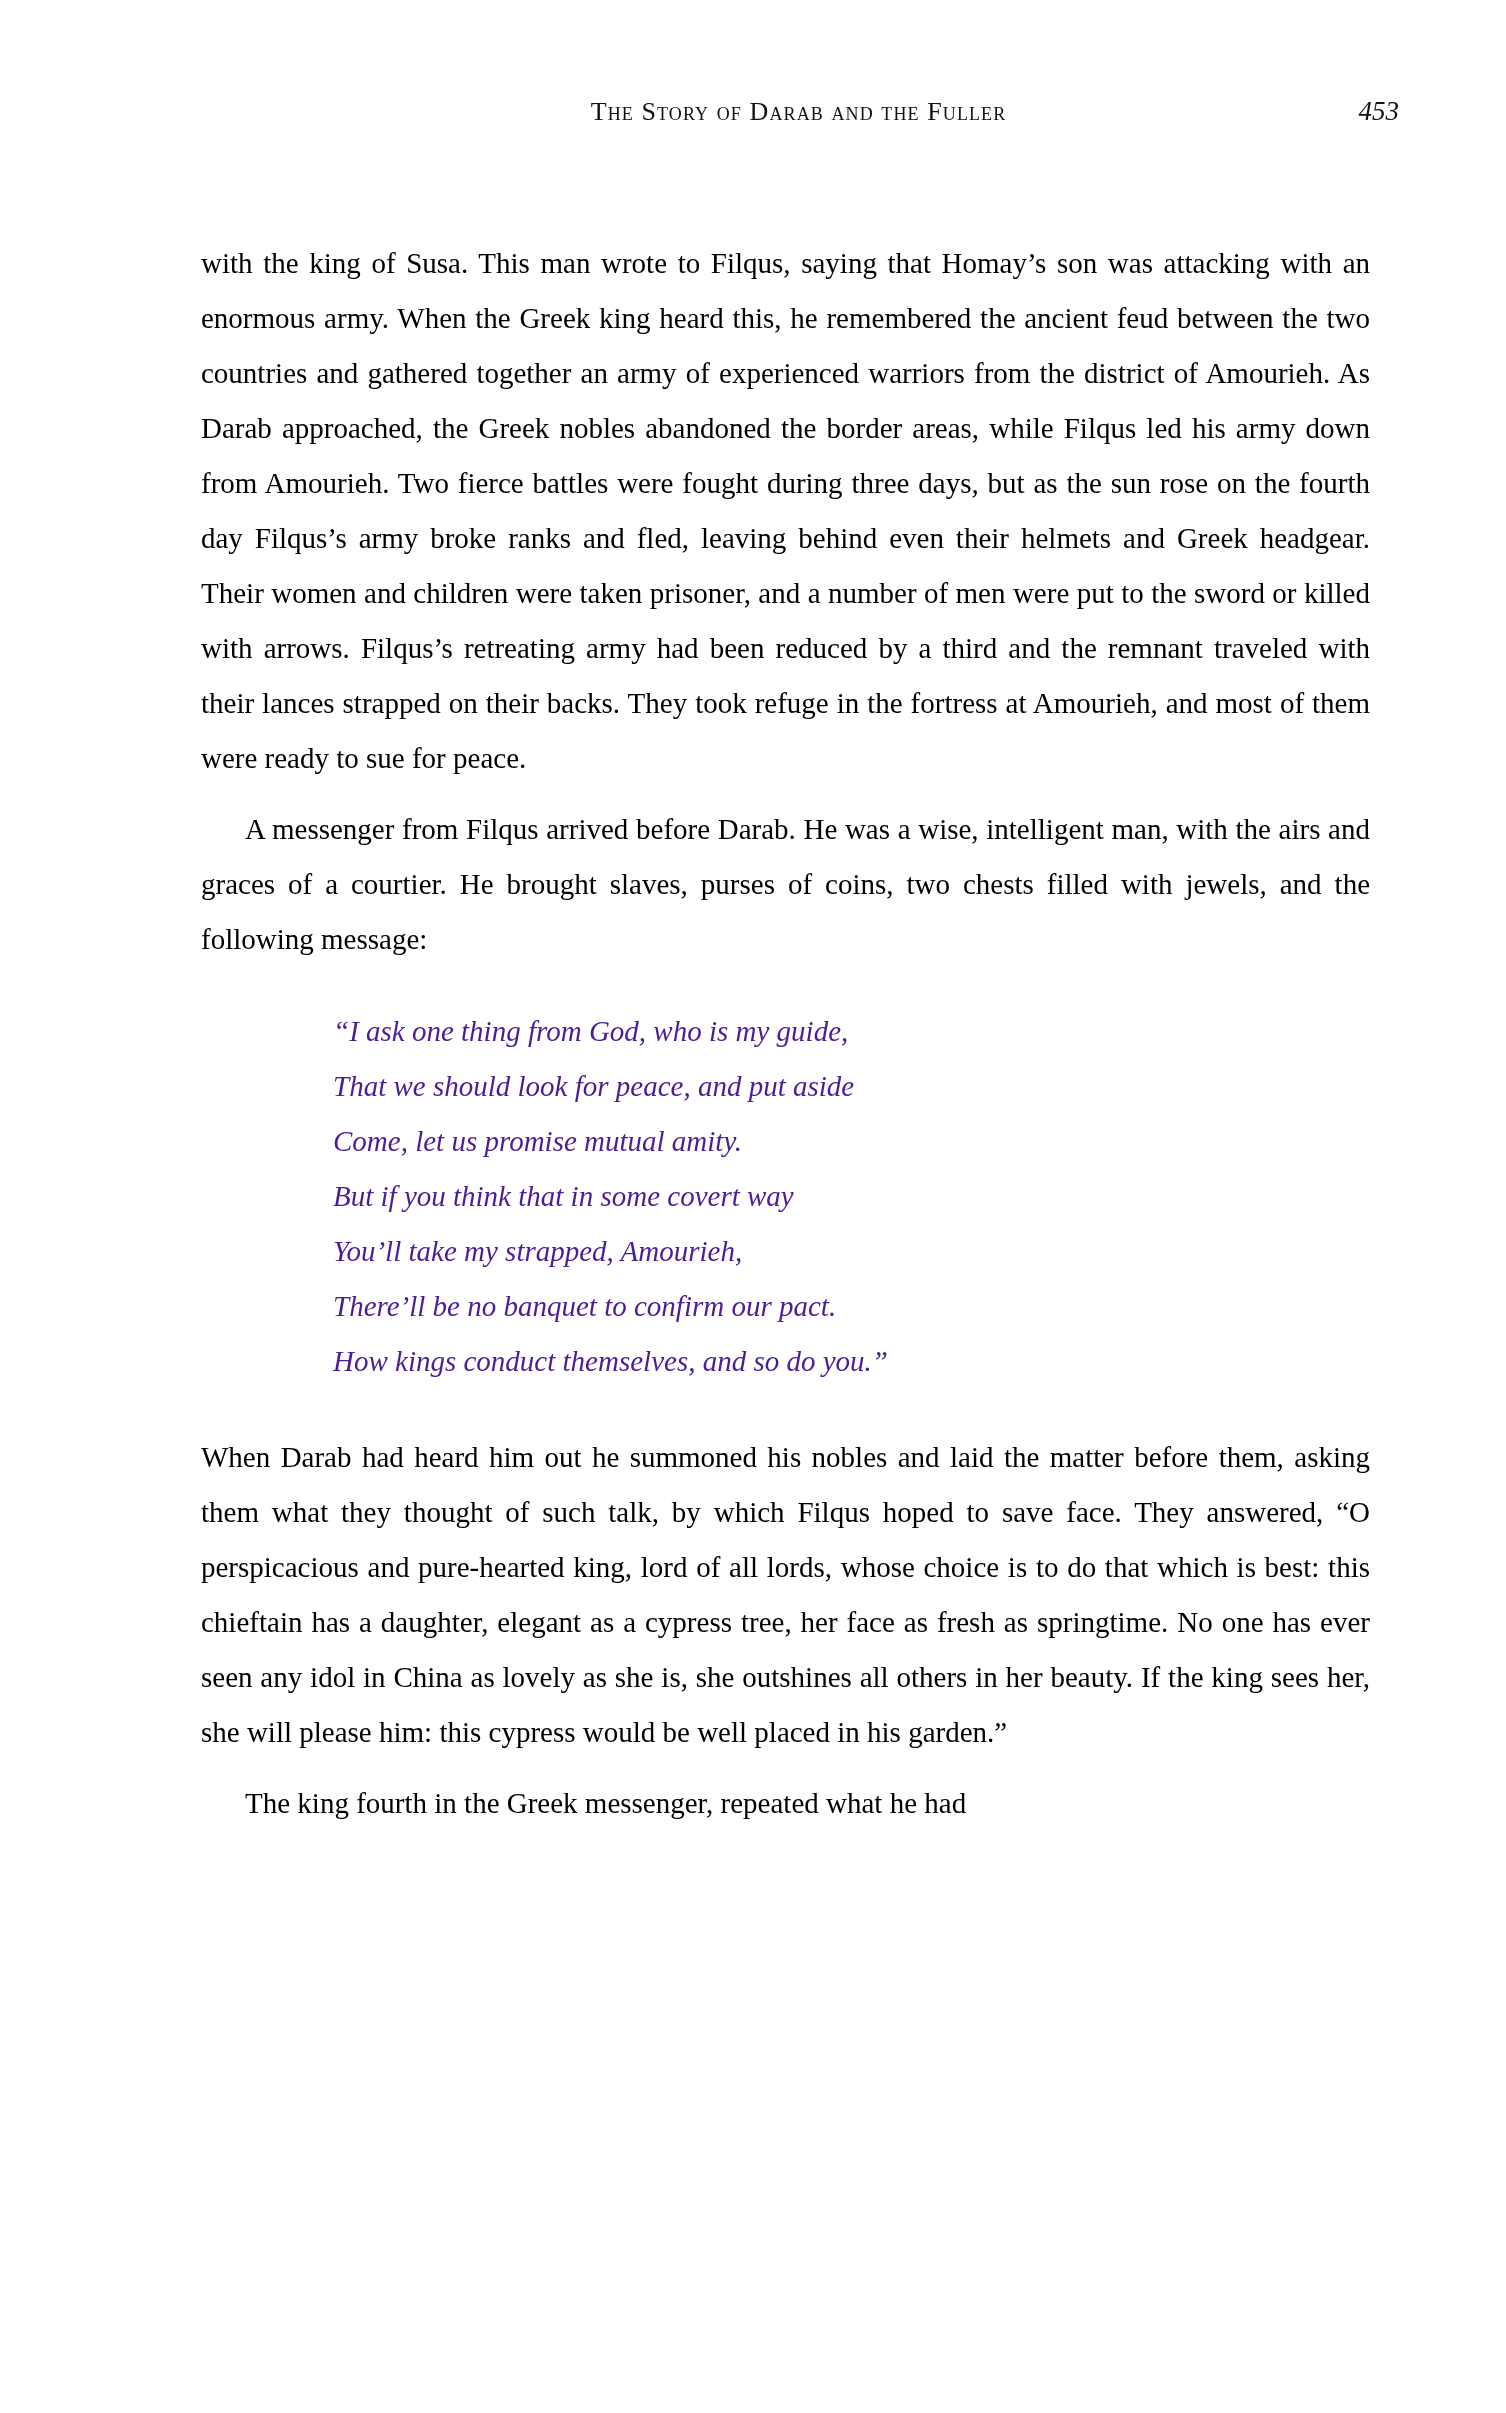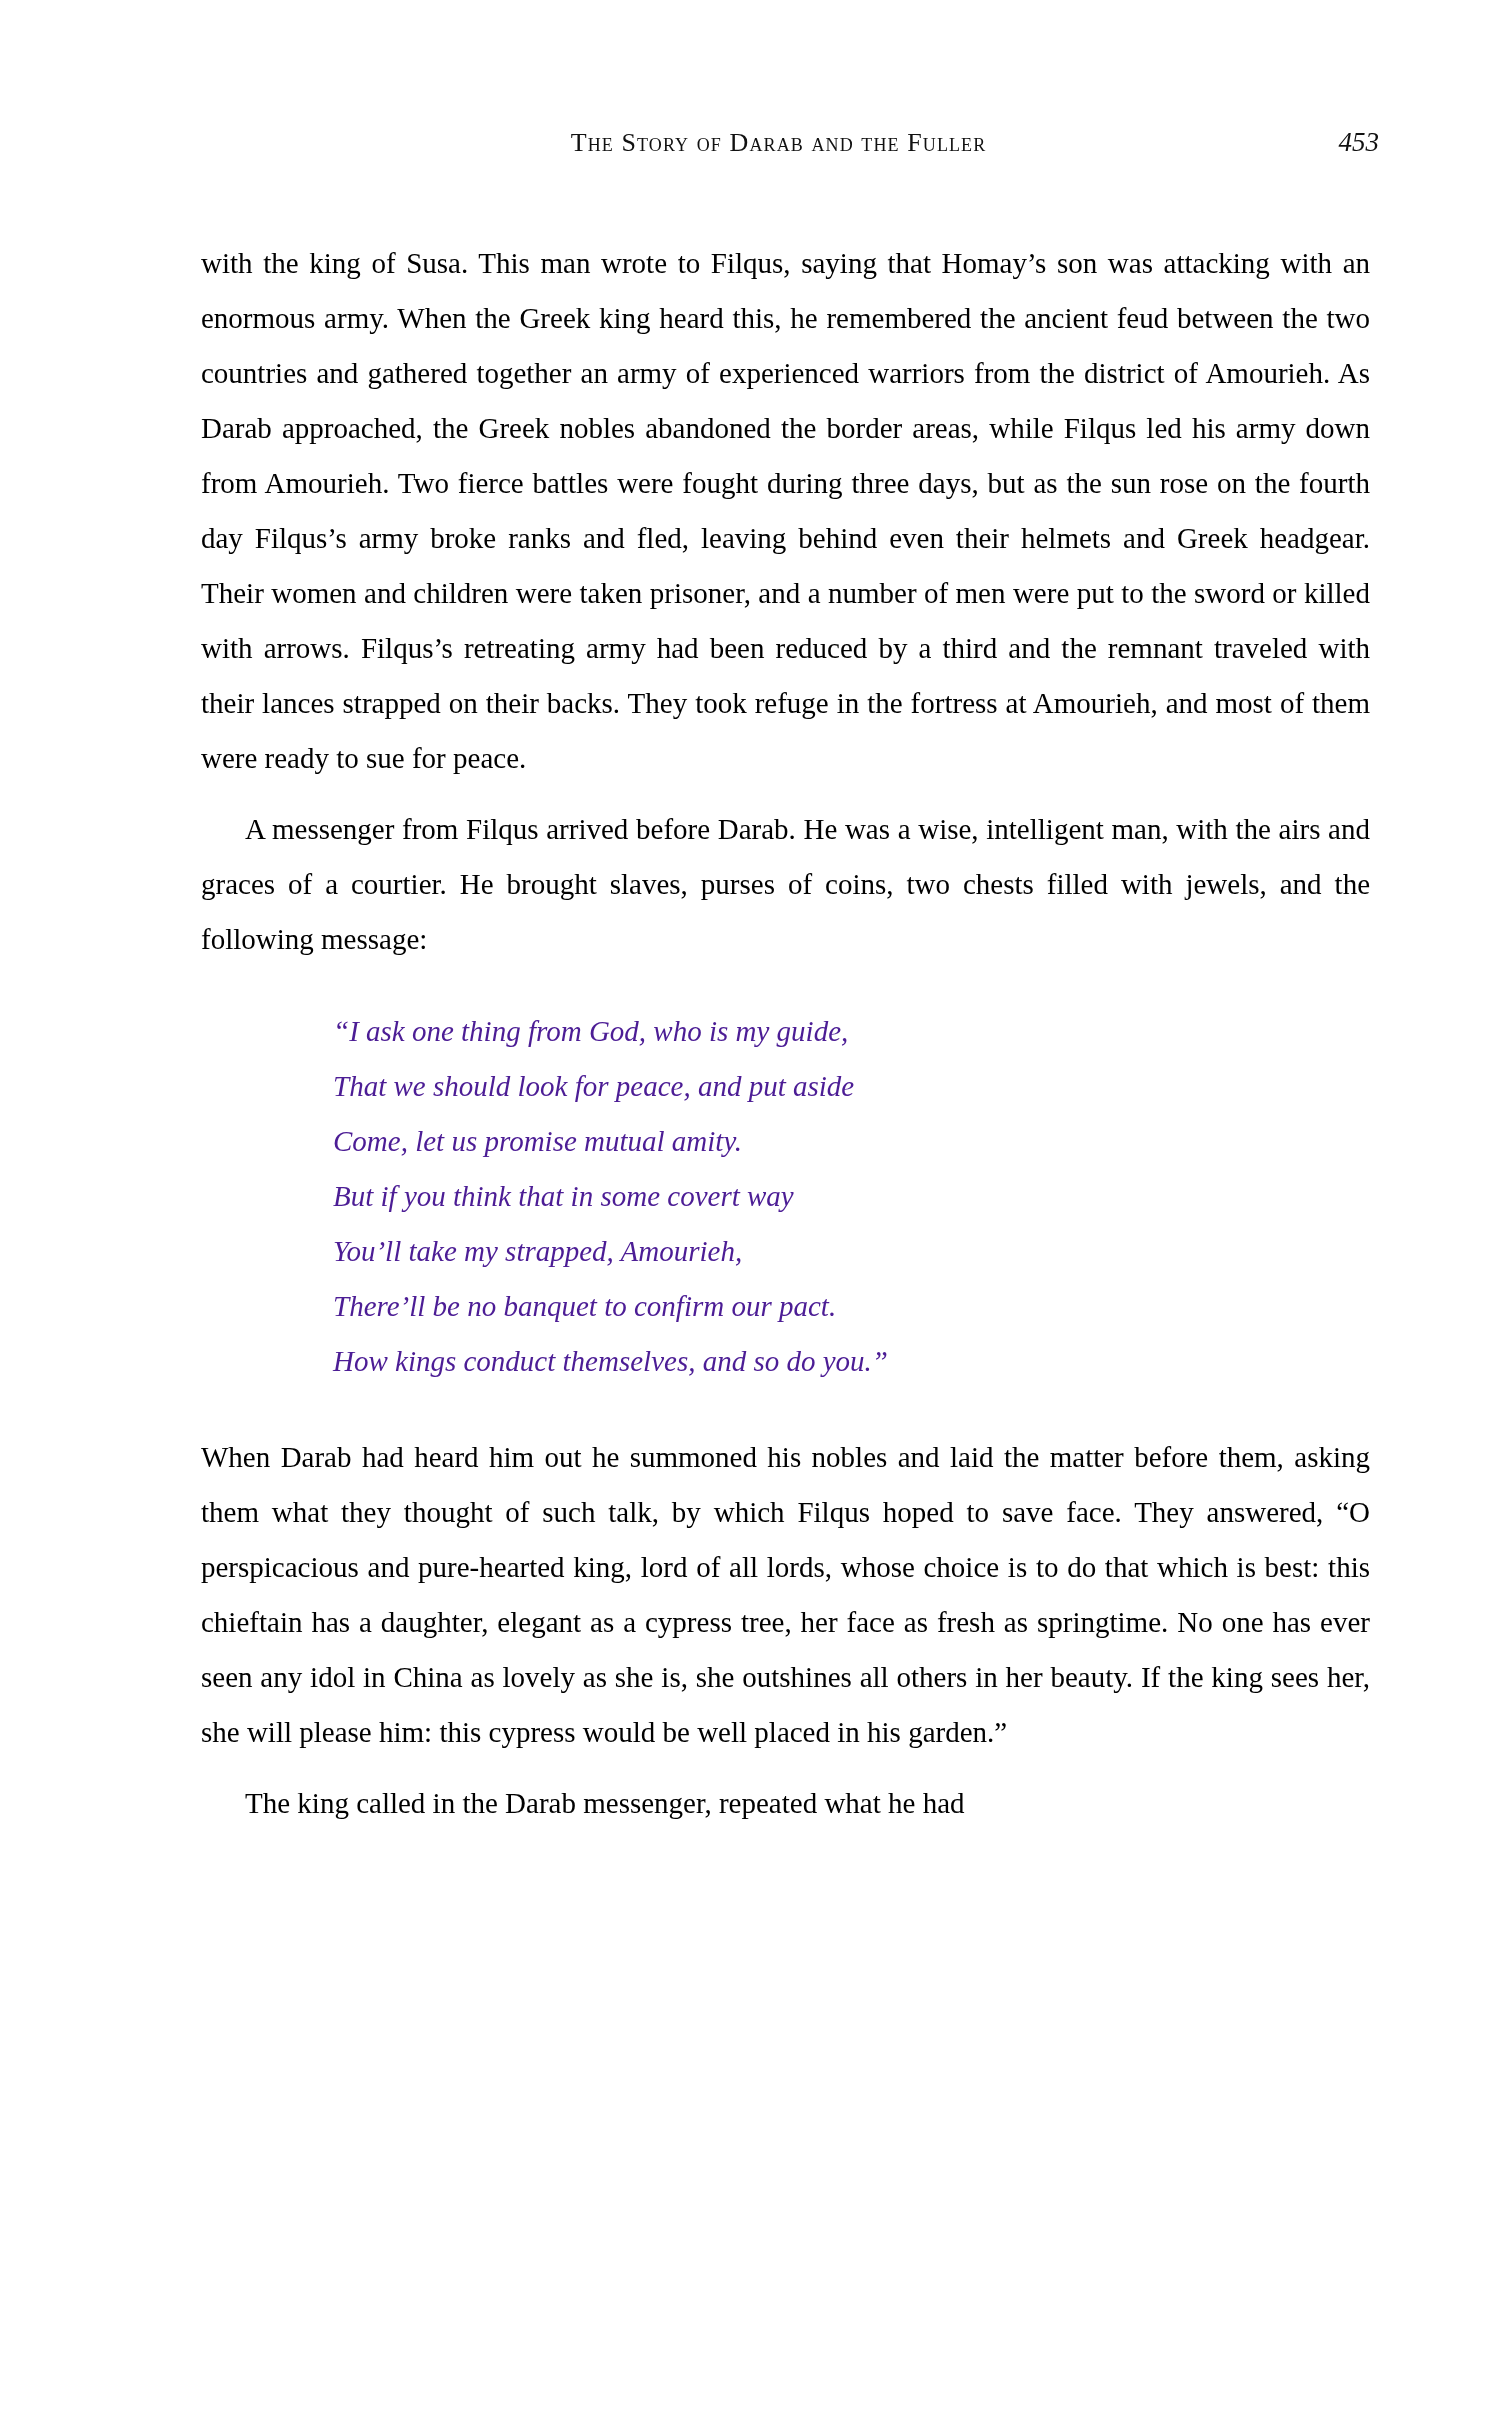--- a/index.html
+++ b/index.html
@@ -15,25 +15,24 @@
     background: #ffffff;
     margin: 0 auto;
     overflow: hidden;
     font-family: "Liberation Serif", "DejaVu Serif", serif;
     color: #000000;
   }
 
   
   .running-head {
     position: absolute;
-    left: 178px;
+    left: 198px;
     top: 95px;
     width: 1201px;
     height: 36px;
-    margin-top: 31px;
   }
 
   .running-head-title {
     position: absolute;
     left: 0;
     right: 0;
     top: 0;
     text-align: center;
     font-family: "Liberation Serif", "DejaVu Serif", serif;
     font-size: 26px;
@@ -115,18 +114,18 @@
       <li>That we should look for peace, and put aside</li>
       <li>Come, let us promise mutual amity.</li>
       <li>But if you think that in some covert way</li>
       <li>You’ll take my strapped, Amourieh,</li>
       <li>There’ll be no banquet to confirm our pact.</li>
       <li>How kings conduct themselves, and so do you.”</li>
     </ul>
 
     <p class="prose">When Darab had heard him out he summoned his nobles and laid the matter before them, asking them what they thought of such talk, by which Filqus hoped to save face. They answered, “O perspicacious and pure-hearted king, lord of all lords, whose choice is to do that which is best: this chieftain has a daughter, elegant as a cypress tree, her face as fresh as springtime. No one has ever seen any idol in China as lovely as she is, she outshines all others in her beauty. If the king sees her, she will please him: this cypress would be well placed in his garden.”</p>
 
-    <p class="prose indent">The king called in the Darab messenger, repeated what he had</p>
+    <p class="prose indent">The king fourth in the Greek messenger, repeated what he had</p>
 
   </div>
 
 </div>
 
 
 </body></html>

